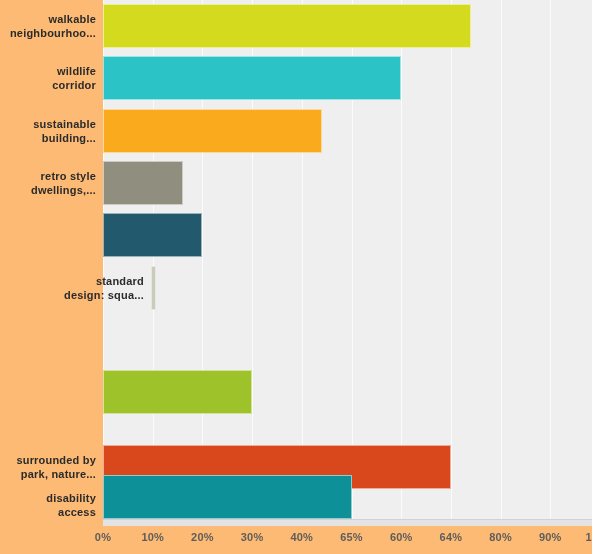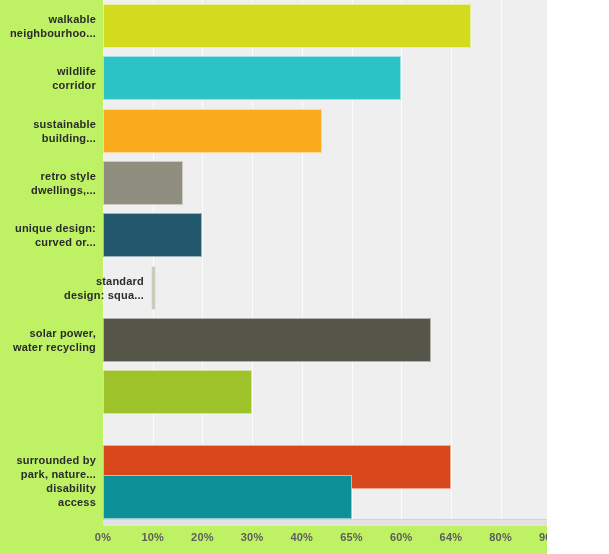--- a/index.html
+++ b/index.html
@@ -5,23 +5,23 @@
   html, body {
     margin: 0;
     padding: 0;
     background: #ffffff;
   }
   body {
     font-family: "Liberation Sans", sans-serif;
   }
   #chart-root {
     position: relative;
-    width: 547px;
+    width: 592px;
     height: 554px;
-    background: #bef264;
+    background: #fdba74;
     box-sizing: border-box;
     overflow: hidden;
   }
 
   
   .plot-area {
     position: absolute;
     left: 103px;
     top: 0px;
     width: 497px;
@@ -149,52 +149,41 @@
         <div class="bar" title="44%" style="top: 4.15px; width: 218.68px; background: rgb(249, 171, 29);"></div>
       </div>
       <div class="row" style="top: 156.9px; height: 52.3px;">
         <div class="row-label" style="top: 12.15px; color: rgb(43, 43, 43);">
           <div>retro style</div>
           <div>dwellings,...</div>
         </div>
         <div class="bar" title="16%" style="top: 4.15px; width: 79.52px; background: rgb(143, 142, 127);"></div>
       </div>
       <div class="row" style="top: 209.2px; height: 52.3px;">
-        <div class="row-label" style="top: 12.15px; color: rgb(43, 43, 43);">
-          <div>unique design:</div>
-          <div>curved or...</div>
-        </div>
         <div class="bar" title="20%" style="top: 4.15px; width: 99.4px; background: rgb(35, 89, 108);"></div>
       </div>
       <div class="row" style="top: 261.5px; height: 52.3px; margin-left: 48px;">
         <div class="row-label" style="top: 12.15px; color: rgb(43, 43, 43);">
           <div>standard</div>
           <div>design: squa...</div>
         </div>
         <div class="bar" title="1%" style="top: 4.15px; width: 4.97px; background: rgb(201, 203, 187);"></div>
       </div>
-      <div class="row" style="top: 313.8px; height: 52.3px;">
-        <div class="row-label" style="top: 12.15px; color: rgb(43, 43, 43);">
-          <div>solar power,</div>
-          <div>water recycling</div>
-        </div>
-        <div class="bar" title="66%" style="top: 4.15px; width: 328.02px; background: rgb(85, 85, 74);"></div>
-      </div>
       <div class="row" style="top: 366.1px; height: 52.3px;">
         <div class="bar" title="30%" style="top: 4.15px; width: 149.1px; background: rgb(158, 194, 41);"></div>
       </div>
       <div class="row" style="top: 441px; height: 52.3px;">
         <div class="row-label" style="top: 12.15px; color: rgb(43, 43, 43);">
           <div>surrounded by</div>
           <div>park, nature...</div>
         </div>
         <div class="bar" title="70%" style="top: 4.15px; width: 347.9px; background: rgb(217, 72, 29);"></div>
       </div>
       <div class="row" style="top: 470.7px; height: 52.3px;">
-        <div class="row-label" style="top: 10px; color: rgb(43, 43, 43);">
+        <div class="row-label" style="top: 20px; color: rgb(43, 43, 43);">
           <div>disability</div>
           <div>access</div>
         </div>
         <div class="bar" title="50%" style="top: 4.15px; width: 248.5px; background: rgb(13, 144, 151);"></div>
       </div>
     </div>
 
   <div class="axis-base"></div>
   <div class="xticks" id="xticks-container">
       <div class="xtick" style="left: 103px; color: rgb(93, 93, 93);">0%</div>

